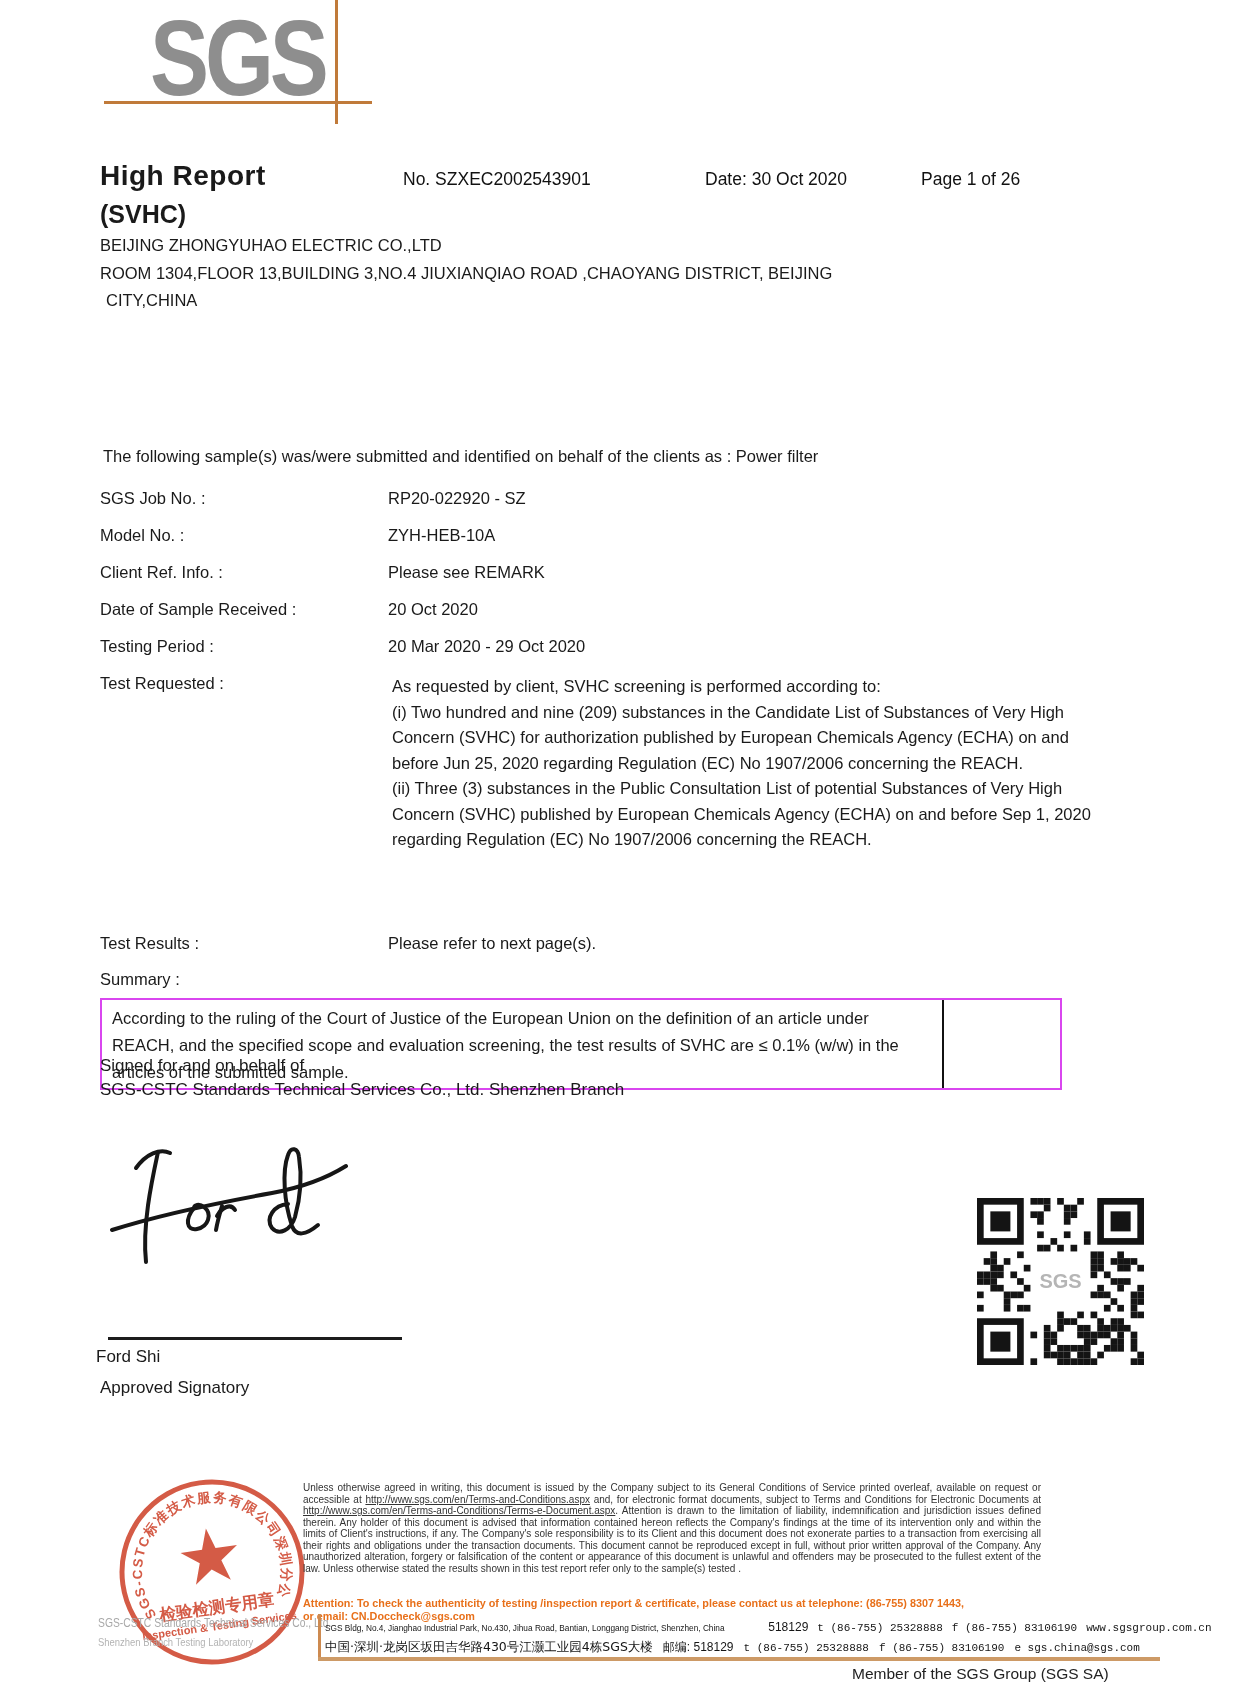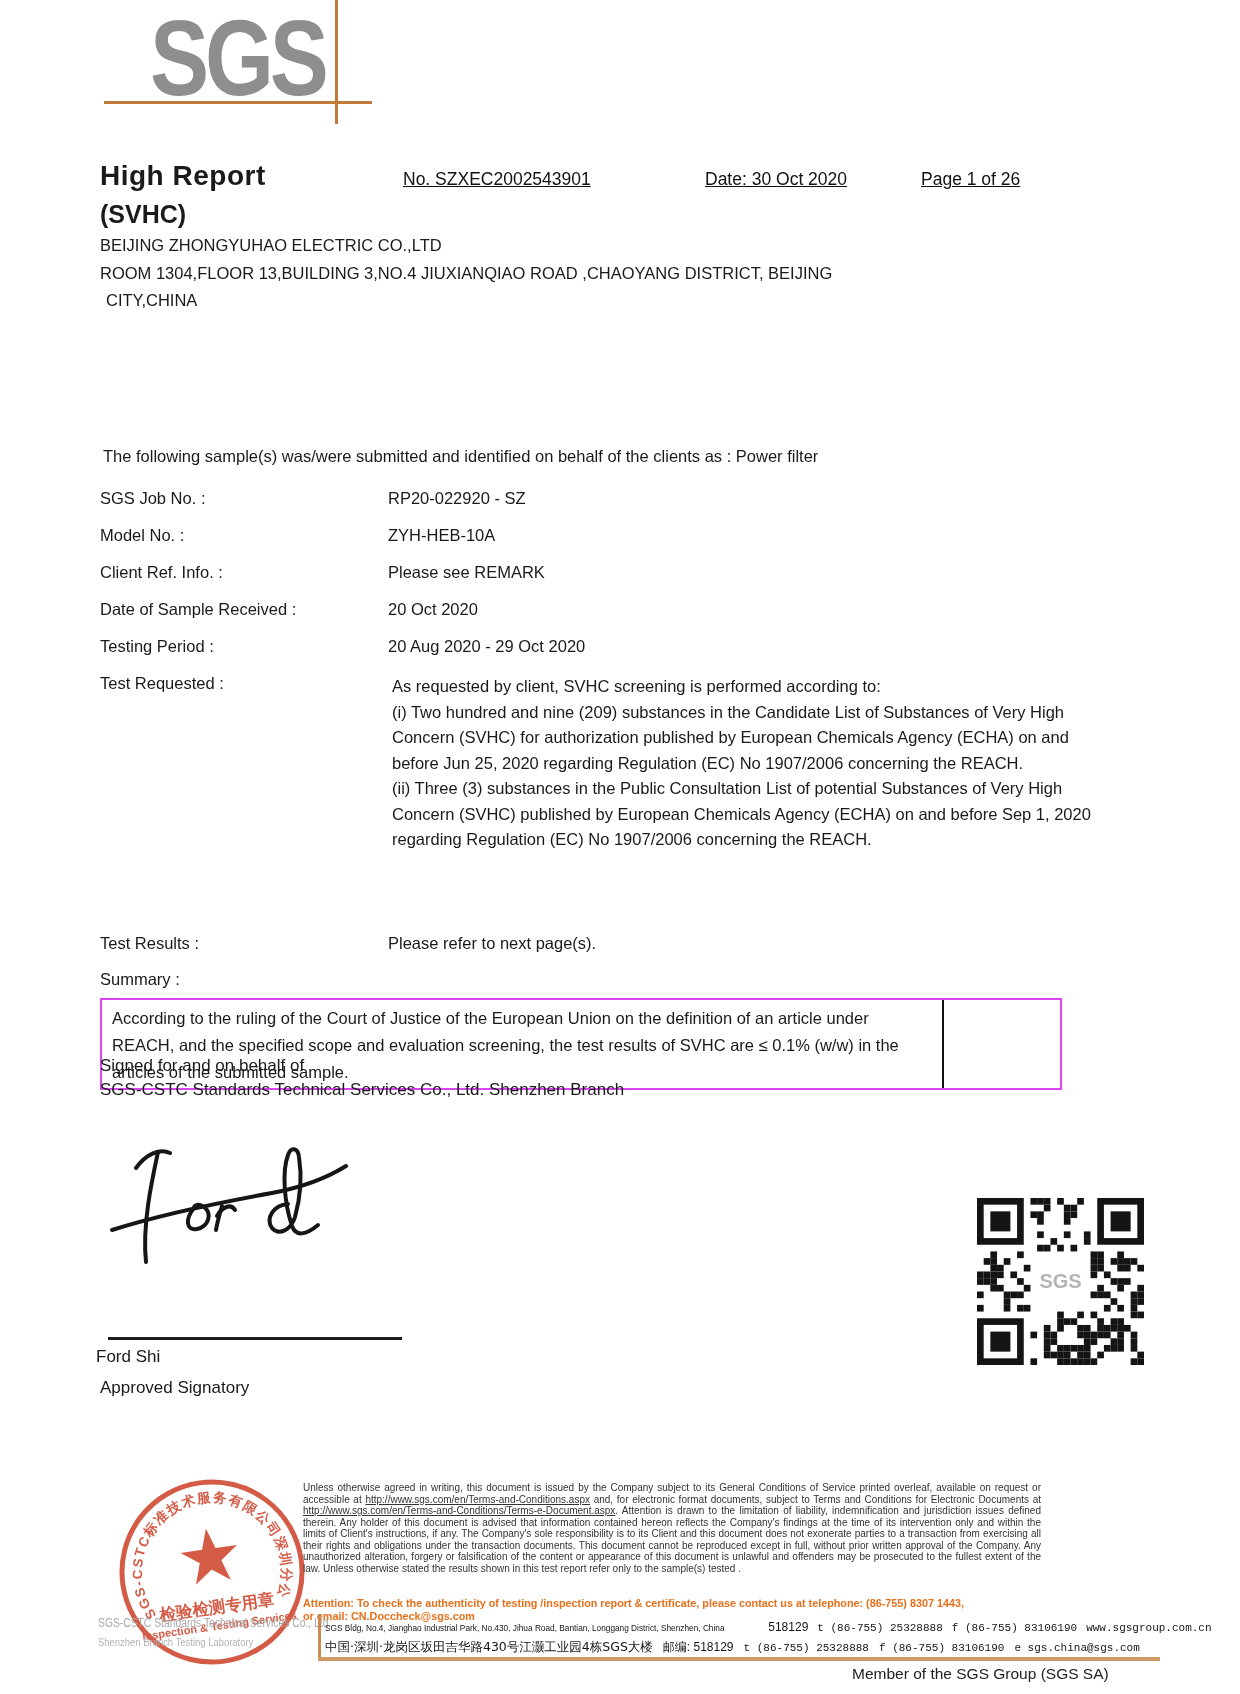--- a/index.html
+++ b/index.html
@@ -11,21 +11,21 @@
   .abs { position:absolute; }
 
   
   .logo-text { left:150px; top:4px; font-size:108px; font-weight:bold; color:#8e8e8e;
     letter-spacing:-5px; transform:scaleX(0.82); transform-origin:left top; line-height:1; }
   .cross-h { left:104px; top:101px; width:268px; height:3px; background:#c07a3a; }
   .cross-v { left:335px; top:0px; width:3px; height:124px; background:#c07a3a; }
 
   .title { left:100px; top:160px; font-size:28px; font-weight:bold; letter-spacing:0.5px; }
   .subtitle { left:100px; top:200px; font-size:25px; font-weight:bold; }
-  .meta { top:169px; font-size:17.5px; color:#111;text-decoration:underline; }
+  .meta { top:169px; font-size:17.5px; color:#111; }
   .meta-no { left:403px; } .meta-date { left:705px; } .meta-page { left:921px; }
 
   .client { left:100px; top:232px; font-size:16.5px; line-height:27.5px; }
   .client .indent { padding-left:6px; }
 
   .sample-line { left:103px; top:447px; font-size:16.5px; }
 
   .fieldrow { position:absolute; left:100px; width:1040px; font-size:16.5px; }
   .fieldrow .flabel { position:absolute; left:0; top:0; width:288px; }
   .fieldrow .fvalue { position:absolute; left:288px; top:0; width:700px; }
@@ -103,21 +103,21 @@
 <div class="fieldrow" style="top:563px">
   <span class="flabel">Client Ref. Info. :</span>
   <span class="fvalue">Please see REMARK</span>
 </div>
 <div class="fieldrow" style="top:600px">
   <span class="flabel">Date of Sample Received :</span>
   <span class="fvalue">20 Oct 2020</span>
 </div>
 <div class="fieldrow" style="top:637px">
   <span class="flabel">Testing Period :</span>
-  <span class="fvalue">20 Aug 2020 - 29 Oct 2020</span>
+  <span class="fvalue">20 Mar 2020 - 29 Oct 2020</span>
 </div>
 <div class="fieldrow" style="top:674px">
   <span class="flabel">Test Requested :</span>
   <span class="fvalue pre" style="left:292px">As requested by client, SVHC screening is performed according to:
 (i) Two hundred and nine (209) substances in the Candidate List of Substances of Very High Concern (SVHC) for authorization published by European Chemicals Agency (ECHA) on and before Jun 25, 2020 regarding Regulation (EC) No 1907/2006 concerning the REACH.
 (ii) Three (3) substances in the Public Consultation List of potential Substances of Very High Concern (SVHC) published by European Chemicals Agency (ECHA) on and before Sep 1, 2020 regarding Regulation (EC) No 1907/2006 concerning the REACH.</span>
 </div>
 <div class="fieldrow" style="top:934px">
   <span class="flabel">Test Results :</span>
   <span class="fvalue">Please refer to next page(s).</span>

